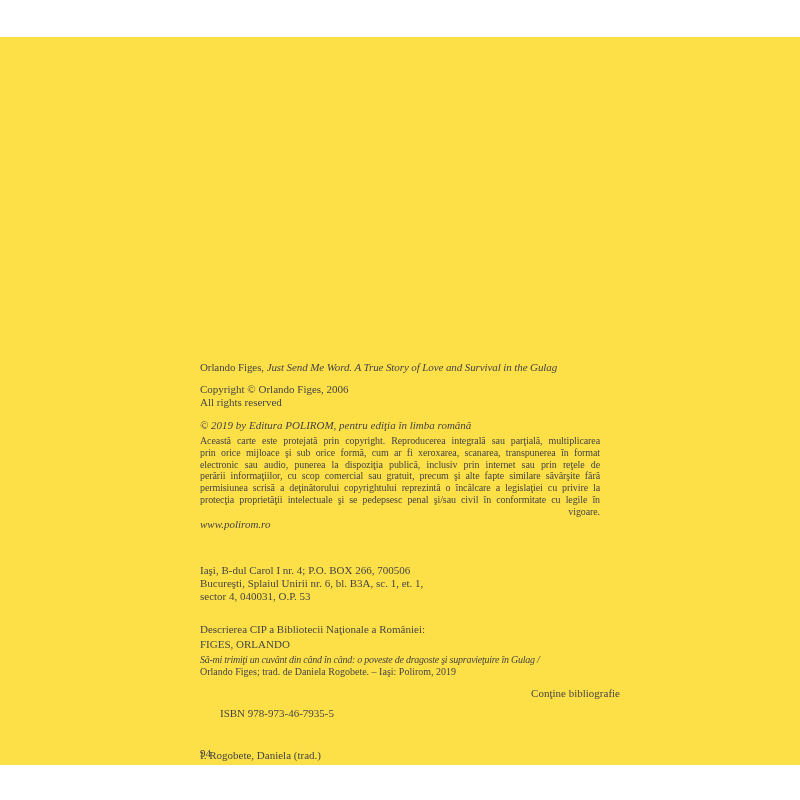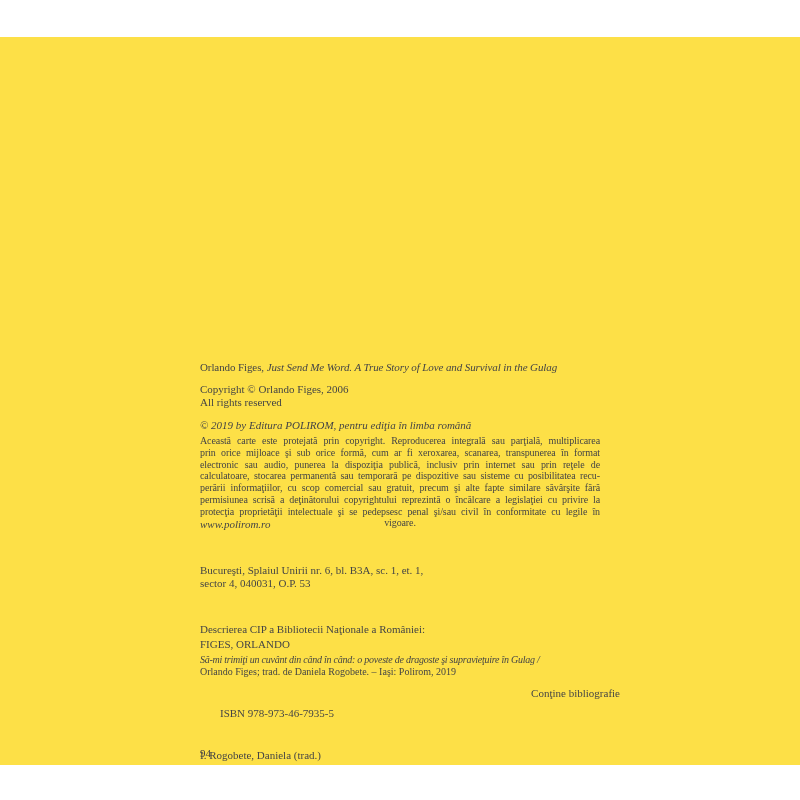--- a/index.html
+++ b/index.html
@@ -28,21 +28,21 @@
   .it { font-style: italic; }
   
   #attribution { top: 324px; letter-spacing: -0.1px; }
   
   #copyright-block { top: 346px; }
   
   #ro-copyright { top: 382px; font-style: italic; }
   
   #legal { top: 398px; font-size: 10px; letter-spacing: -0.1px; line-height: 11.75px; }
   #legal .jl { text-align: justify; text-align-last: justify; }
-  #legal .jl-last { text-align: center; }
+  #legal .jl-last { text-align: right; }
   
   #website { top: 481px; }
   
   #publisher-block { top: 527px; }
   
   #cip-heading { top: 586px; }
   #cip-author { top: 601px; }
   #cip-title-block { top: 617px; line-height: 12.3px; font-size: 10px; }
   #cip-title-block .line1 { letter-spacing: -0.25px; white-space: nowrap; }
   #cip-note { top: 650px; left: 220px; text-align: right; }
@@ -64,30 +64,30 @@
     <div class="nw">Copyright © Orlando Figes, 2006</div>
     <div class="nw">All rights reserved</div>
   </div>
 
   <div class="block nw" id="ro-copyright">© 2019 by Editura POLIROM, pentru ediţia în limba română</div>
 
   <div class="block" id="legal">
     <div class="jl">Această carte este protejată prin copyright. Reproducerea integrală sau parţială, multiplicarea</div>
     <div class="jl">prin orice mijloace şi sub orice formă, cum ar fi xeroxarea, scanarea, transpunerea în format</div>
     <div class="jl">electronic sau audio, punerea la dispoziţia publică, inclusiv prin internet sau prin reţele de</div>
-    <div class="jl">calculatoare, stocarea permanentă sau temporară pe dispozitive sau sisteme cu posibilitatea recu-</div>
     <div class="jl">perării informaţiilor, cu scop comercial sau gratuit, precum şi alte fapte similare săvârşite fără</div>
     <div class="jl">permisiunea scrisă a deţinătorului copyrightului reprezintă o încălcare a legislaţiei cu privire la</div>
     <div class="jl">protecţia proprietăţii intelectuale şi se pedepsesc penal şi/sau civil în conformitate cu legile în</div>
     <div class="jl-last">vigoare.</div>
   </div>
 
   <div class="block nw it" id="website">www.polirom.ro</div>
 
   <div class="block" id="publisher-block">
+    <div class="nw">Iaşi, B-dul Carol I nr. 4; P.O. BOX 266, 700506</div>
     <div class="nw">Bucureşti, Splaiul Unirii nr. 6, bl. B3A, sc. 1, et. 1,</div>
     <div class="nw">sector 4, 040031, O.P. 53</div>
   </div>
 
   <div class="block nw" id="cip-author">FIGES, ORLANDO</div>
   <div class="block nw" id="cip-heading">Descrierea CIP a Bibliotecii Naţionale a României:</div>
 
   <div class="block" id="cip-title-block">
     <div class="line1 it">Să-mi trimiţi un cuvânt din când în când: o poveste de dragoste şi supravieţuire în Gulag /</div>
     <div class="nw">Orlando Figes; trad. de Daniela Rogobete. – Iaşi: Polirom, 2019</div>

